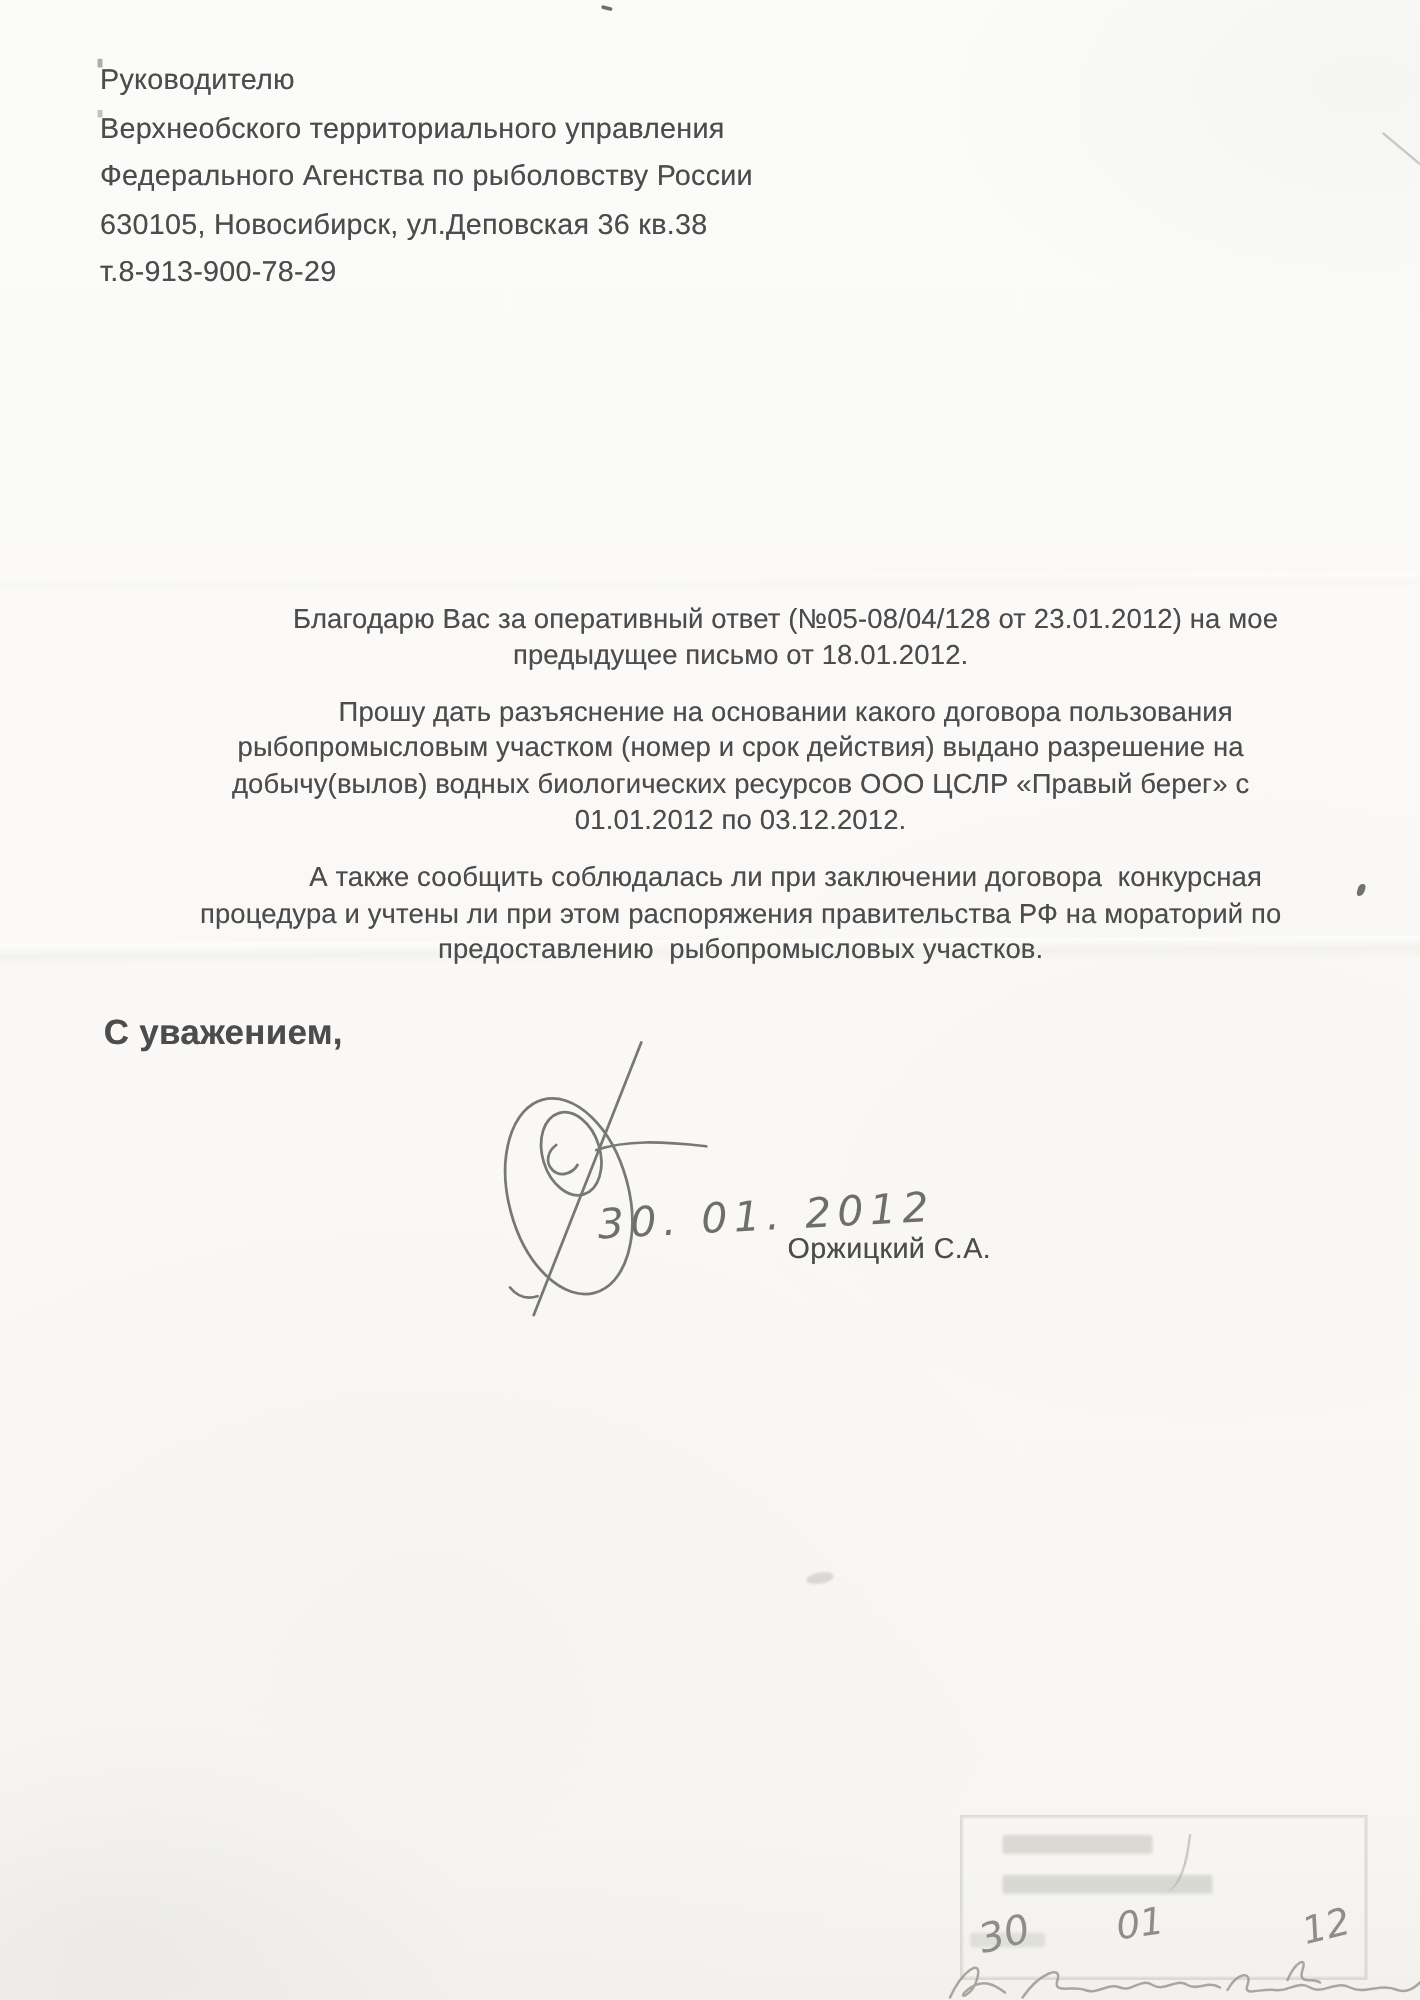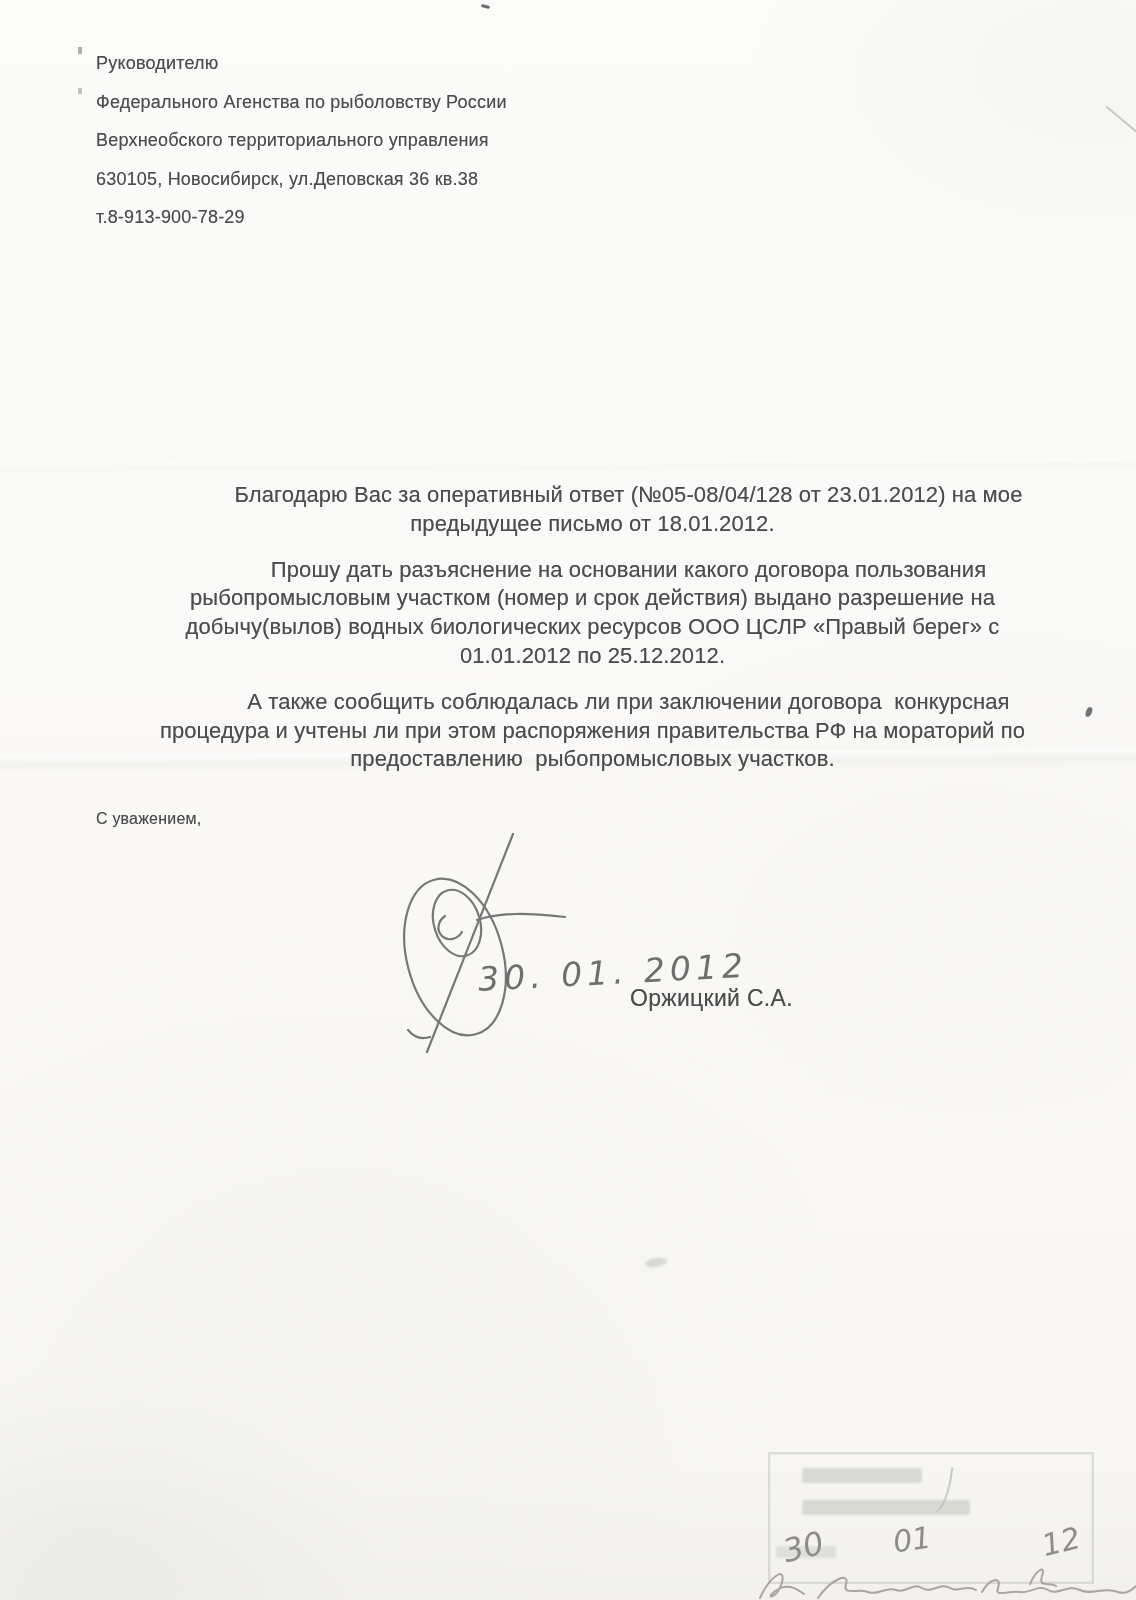--- a/index.html
+++ b/index.html
@@ -31,33 +31,33 @@
   .scratch-tr{position:absolute;left:1100px;top:122px;width:52px;height:2px;
     background:rgba(145,145,140,0.45);transform:rotate(40deg);border-radius:2px;}
   .speck-comma{position:absolute;left:1086px;top:707px;width:6px;height:10px;background:#5b5b5b;
     border-radius:60% 40% 70% 30%;transform:rotate(12deg);opacity:.85;}
   .speck-l1{position:absolute;left:78px;top:47px;width:4px;height:7px;background:#6f6f6f;opacity:.55;border-radius:1px;}
   .speck-l2{position:absolute;left:78px;top:88px;width:4px;height:6px;background:#7a7a7a;opacity:.45;border-radius:1px;}
   .smudge-mid{position:absolute;left:645px;top:1258px;width:22px;height:9px;
     background:rgba(110,110,110,0.22);filter:blur(1px);transform:rotate(-10deg);border-radius:50%;}
   
   .recipient{
-    position:absolute;left:96px;top:44px;
-    font-size:18px;line-height:38.5px;color:#4c4c4c;
+    position:absolute;left:80px;top:44px;
+    font-size:23px;line-height:38.5px;color:#4c4c4c;
     letter-spacing:.2px;text-shadow:0 0 .5px rgba(80,80,80,.55);
   }
   .body-text{
     position:absolute;left:95px;top:481px;width:995px;
     font-size:22px;line-height:28.8px;color:#4c4c4c;
     letter-spacing:.1px;text-shadow:0 0 .5px rgba(80,80,80,.55);text-align:center;
   }
   .body-text p{margin:0 0 17px 0;text-indent:72px;white-space:pre-wrap;}
   .salutation{
-    position:absolute;left:96px;top:810px;
-    font-size:16px;color:#4c4c4c;letter-spacing:.2px;text-shadow:0 0 .5px rgba(80,80,80,.55);
+    position:absolute;left:83px;top:810px;
+    font-size:28px;color:#4c4c4c;letter-spacing:.2px;text-shadow:0 0 .5px rgba(80,80,80,.55);font-weight:bold;
   }
   .signer{
     position:absolute;left:630px;top:985px;
     font-size:23px;color:#4c4c4c;letter-spacing:.3px;text-shadow:0 0 .5px rgba(80,80,80,.55);
   }
   
   .signature-svg{position:absolute;left:393px;top:824px;}
   .hand-date{
     position:absolute;left:478px;top:952px;width:300px;
     font-family:"DejaVu Sans",sans-serif;font-style:italic;
@@ -95,33 +95,33 @@
   <div class="bottom-shade"></div>
   <div class="speck-top"></div>
   <div class="scratch-tr"></div>
   <div class="speck-comma"></div>
   <div class="speck-l1"></div>
   <div class="speck-l2"></div>
   <div class="smudge-mid"></div>
 
   <div class="recipient">
       <div class="recipient-line">Руководителю</div>
+      <div class="recipient-line">Верхнеобского территориального управления</div>
       <div class="recipient-line">Федерального Агенства по рыболовству России</div>
-      <div class="recipient-line">Верхнеобского территориального управления</div>
       <div class="recipient-line">630105, Новосибирск, ул.Деповская 36 кв.38</div>
       <div class="recipient-line">т.8-913-900-78-29</div>
     </div>
 
   <div class="body-text">
       <p class="para">Благодарю Вас за оперативный ответ (№05-08/04/128 от 23.01.2012) на мое
 предыдущее письмо от 18.01.2012.</p>
       <p class="para">Прошу дать разъяснение на основании какого договора пользования
 рыбопромысловым участком (номер и срок действия) выдано разрешение на
 добычу(вылов) водных биологических ресурсов ООО ЦСЛР «Правый берег» с
-01.01.2012 по 25.12.2012.</p>
+01.01.2012 по 03.12.2012.</p>
       <p class="para">А также сообщить соблюдалась ли при заключении договора  конкурсная
 процедура и учтены ли при этом распоряжения правительства РФ на мораторий по
 предоставлению  рыбопромысловых участков.</p>
     </div>
 
   <div class="salutation">С уважением,</div>
 
   <svg class="signature-svg" width="190" height="240" viewBox="0 0 190 240">
     <g fill="none" stroke="#666666" stroke-width="2.2" stroke-linecap="round" opacity="0.88">
       <line x1="120" y1="10" x2="34" y2="228"></line>

